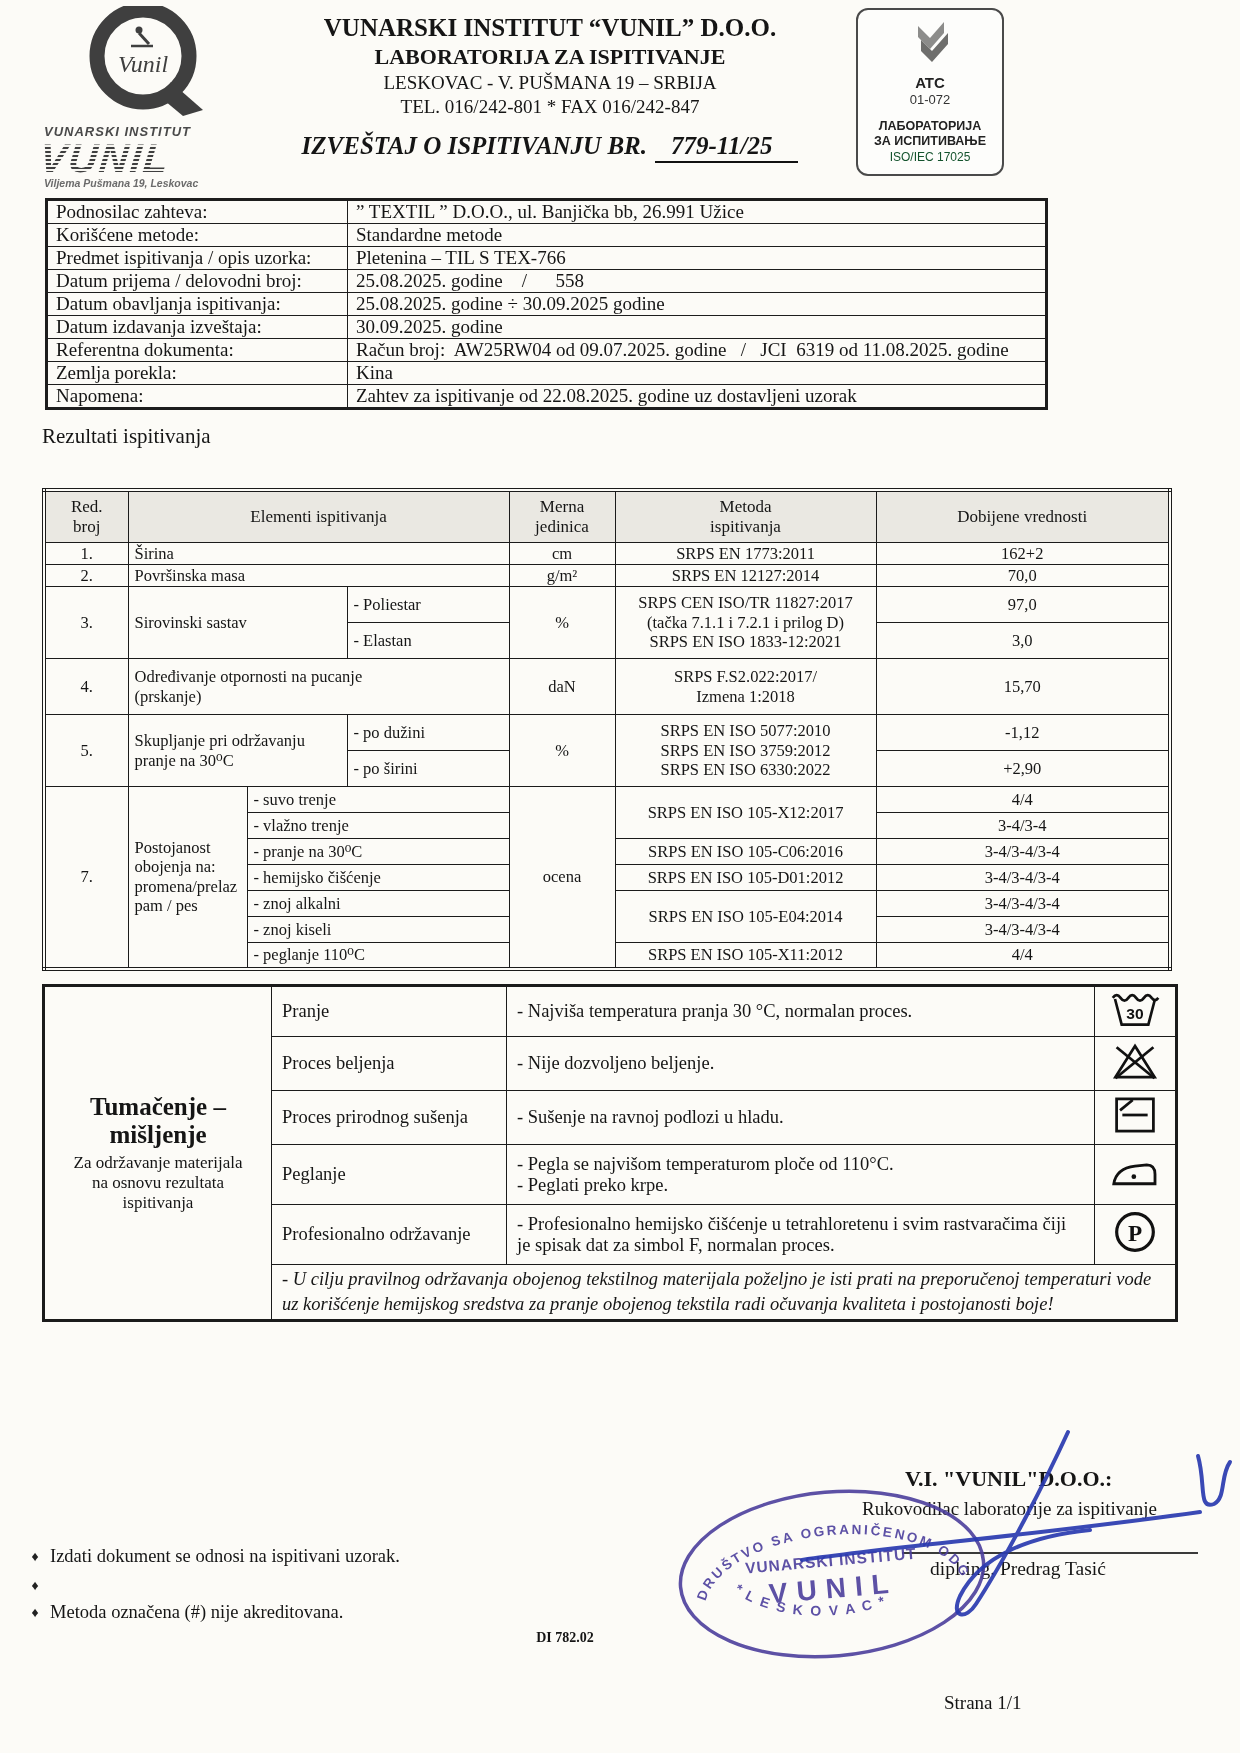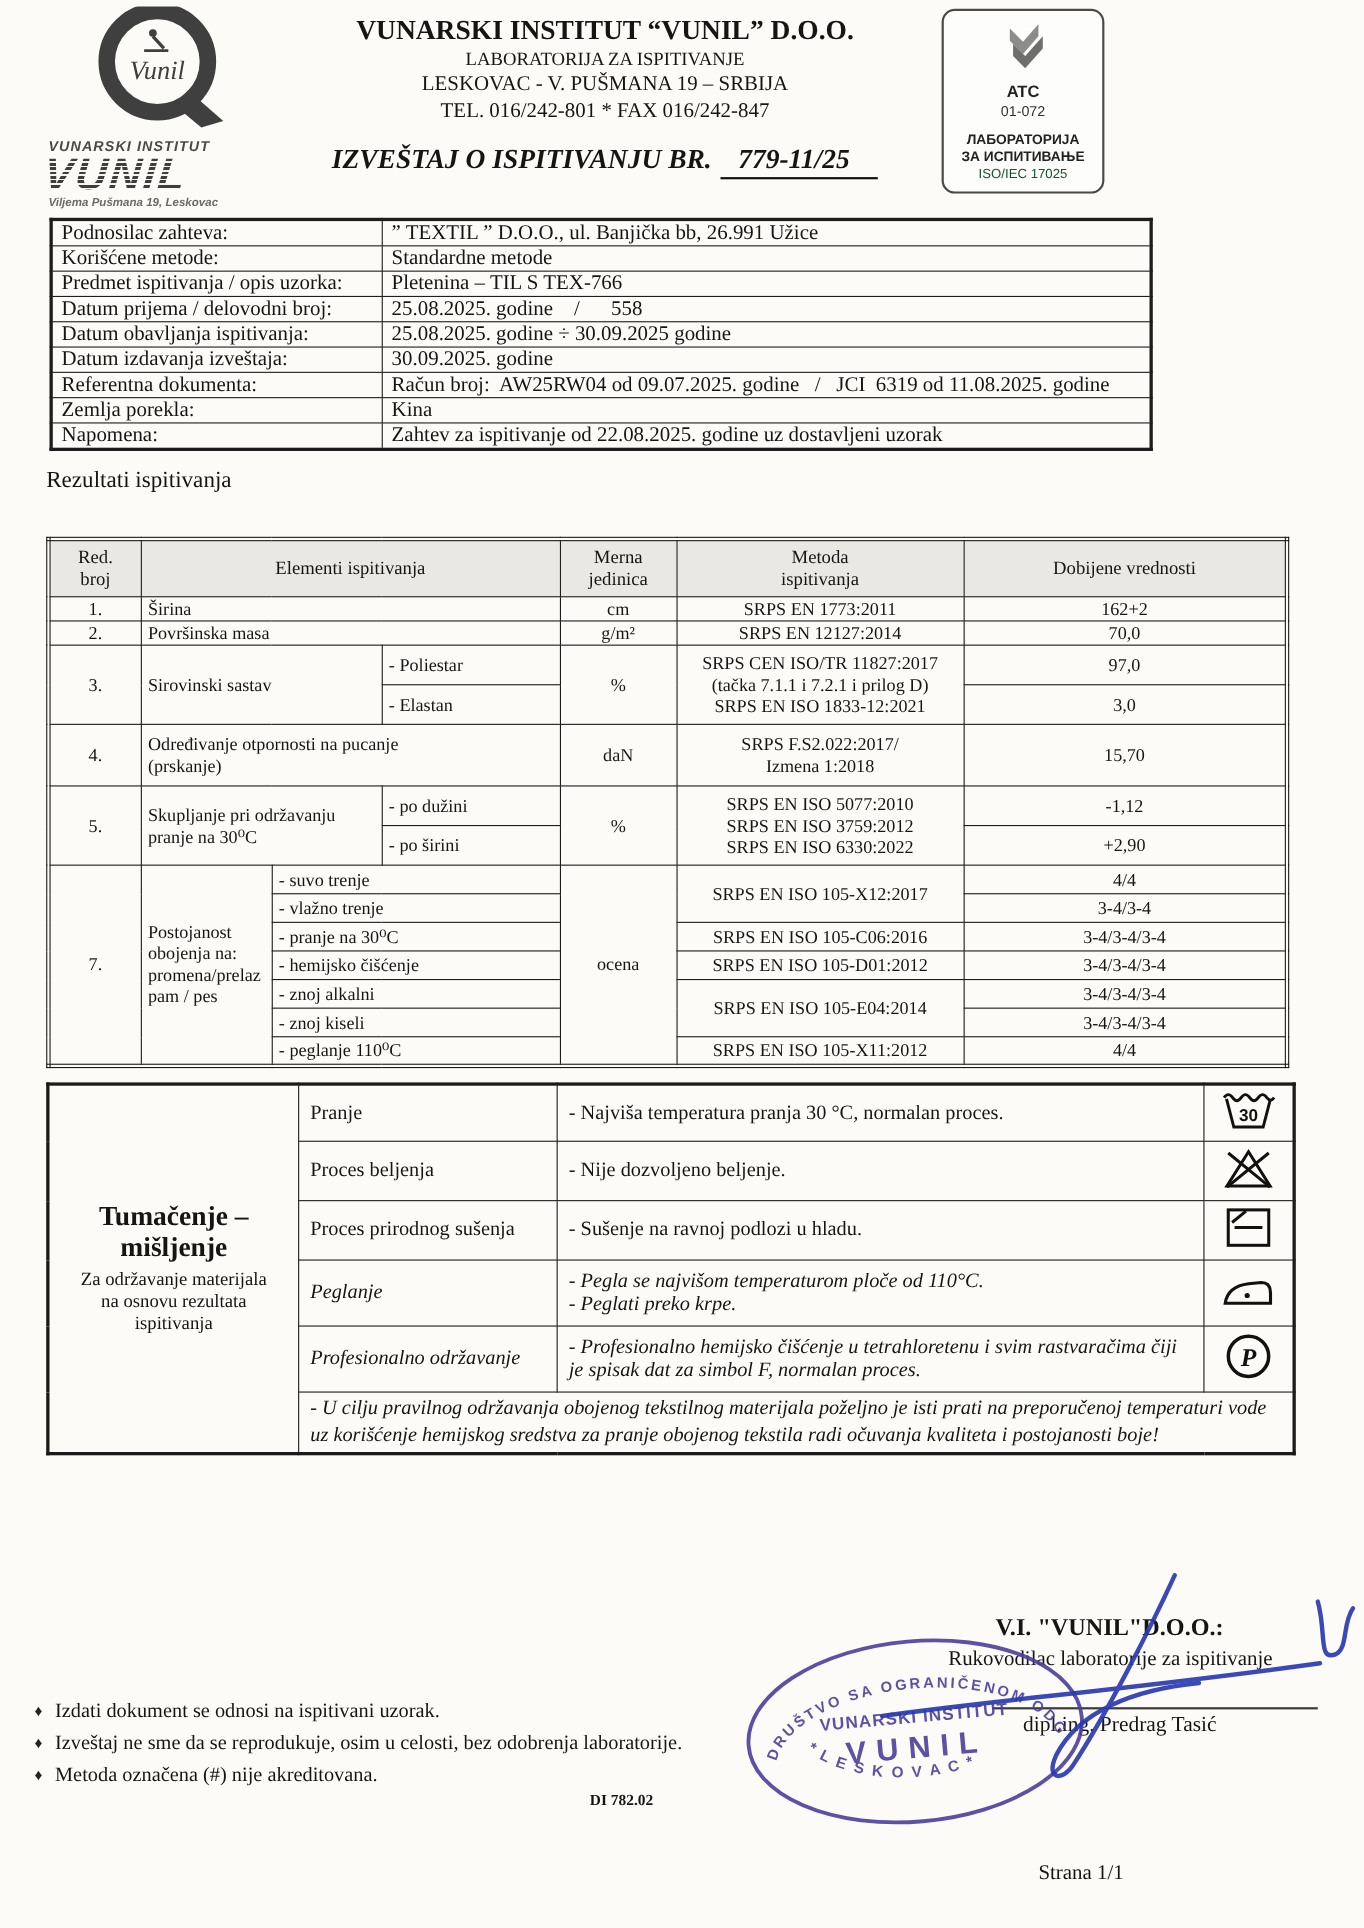--- a/index.html
+++ b/index.html
@@ -16,21 +16,21 @@
 
   
   .logo-block{left:38px;top:6px;width:215px;text-align:center;}
   .logo-line1{font:italic bold 13px "Liberation Sans",sans-serif;color:#4a4a4a;letter-spacing:1px;margin-top:2px;text-align:left;padding-left:6px;}
   .logo-line2{font:italic 900 40px "Liberation Sans",sans-serif;color:#464646;letter-spacing:2px;transform:skewX(-6deg);line-height:38px;text-align:left;padding-left:2px;
     background:repeating-linear-gradient(180deg,#3e3e3e 0 2.5px,#f6f5f0 2.5px 4px);
     -webkit-background-clip:text;background-clip:text;-webkit-text-fill-color:transparent;}
   .logo-line3{font:italic bold 10.5px "Liberation Sans",sans-serif;color:#6b6b6b;text-align:left;padding-left:6px;}
   .org-block{left:250px;top:14px;width:600px;text-align:center;}
   .org-name{font-size:25px;font-weight:bold;}
-  .org-lab{font-size:17px;font-weight:normal;margin-top:2px;}
+  .org-lab{font-size:22px;font-weight:bold;margin-top:2px;}
   .org-addr,.org-tel{font-size:19px;margin-top:2px;}
   .report-title{left:250px;top:132px;width:600px;text-align:center;font-size:25px;font-weight:bold;font-style:italic;}
   .report-num{border-bottom:2.5px solid #111;padding:0 26px 2px 16px;margin-left:8px;font-family:Liberation Serif, serif;}
   .atc-box{left:856px;top:8px;width:148px;height:168px;border:2px solid #4a4a4a;border-radius:12px;background:#fdfdfb;text-align:center;padding-top:10px;box-sizing:border-box;}
   .atc-name{font:bold 15px "Liberation Sans",sans-serif;color:#222;margin-top:2px;}
   .atc-num{font:13px "Liberation Sans",sans-serif;color:#333;margin-top:1px;}
   .atc-cap{font:bold 12.5px "Liberation Sans",sans-serif;color:#222;margin-top:12px;line-height:15px;}
   .atc-std{font:12px "Liberation Sans",sans-serif;color:#14532d;margin-top:1px;}
 
   
@@ -46,21 +46,21 @@
   .results-table td{vertical-align:middle;}
   .rh22{height:22px;} .rh36{height:36px;} .rh56{height:56px;} .rh26{height:26px;}
 
   
   .care-table{left:42px;top:984px;border-collapse:collapse;table-layout:fixed;width:1133px;border:3px solid #1b1b1b;}
   .care-table td{border:1.6px solid #1b1b1b;font-size:18.5px;padding:2px 10px;vertical-align:middle;overflow:hidden;}
   .care-head-title{font-weight:bold;font-size:25px;text-align:center;}
   .care-head-sub{font-size:17px;text-align:center;margin-top:4px;}
   .care-note{font-style:italic;font-size:16.5px;line-height:1.35;padding:6px 10px;}
   .icon-cell{text-align:center;padding:2px 4px;}
-  .ch44{height:42px;} .ch56{height:54px;} .ch62{height:60px;font-style:italic;}
+  .ch44{height:42px;} .ch56{height:54px;} .ch62{height:60px;}
 
   
   .sig-company{left:905px;top:1466px;font-size:22px;font-weight:bold;}
   .sig-role{left:862px;top:1498px;font-size:19px;}
   .sig-line{left:902px;top:1552px;width:296px;border-top:2px solid #3a3a3a;height:0;}
   .sig-name{left:930px;top:1558px;font-size:19.5px;}
   .stamp-wrap{left:672px;top:1482px;width:320px;height:184px;transform:rotate(-5deg);opacity:.9;}
   .sig-strokes{left:768px;top:1418px;width:470px;height:220px;pointer-events:none;}
   .bullets{left:20px;top:1546px;width:720px;}
   .bullet-row{display:flex;align-items:flex-start;margin-bottom:8px;}
@@ -372,21 +372,20 @@
   </g>
 </svg>
 
 <div class="abs bullets">
   <div class="bullet-row">
     <span class="dm">♦</span>
     <span class="bt">Izdati dokument se odnosi na ispitivani uzorak.</span>
   </div>
   <div class="bullet-row">
     <span class="dm">♦</span>
-    <span class="bt">Izveštaj ne sme da se reprodukuje, osim u celosti, bez odobrenja laboratorije.</span>
   </div>
   <div class="bullet-row">
     <span class="dm">♦</span>
     <span class="bt">Metoda označena (#) nije akreditovana.</span>
   </div>
 </div>
 
 <div class="abs di-code">DI 782.02</div>
 <div class="abs strana">Strana 1/1</div>
 

